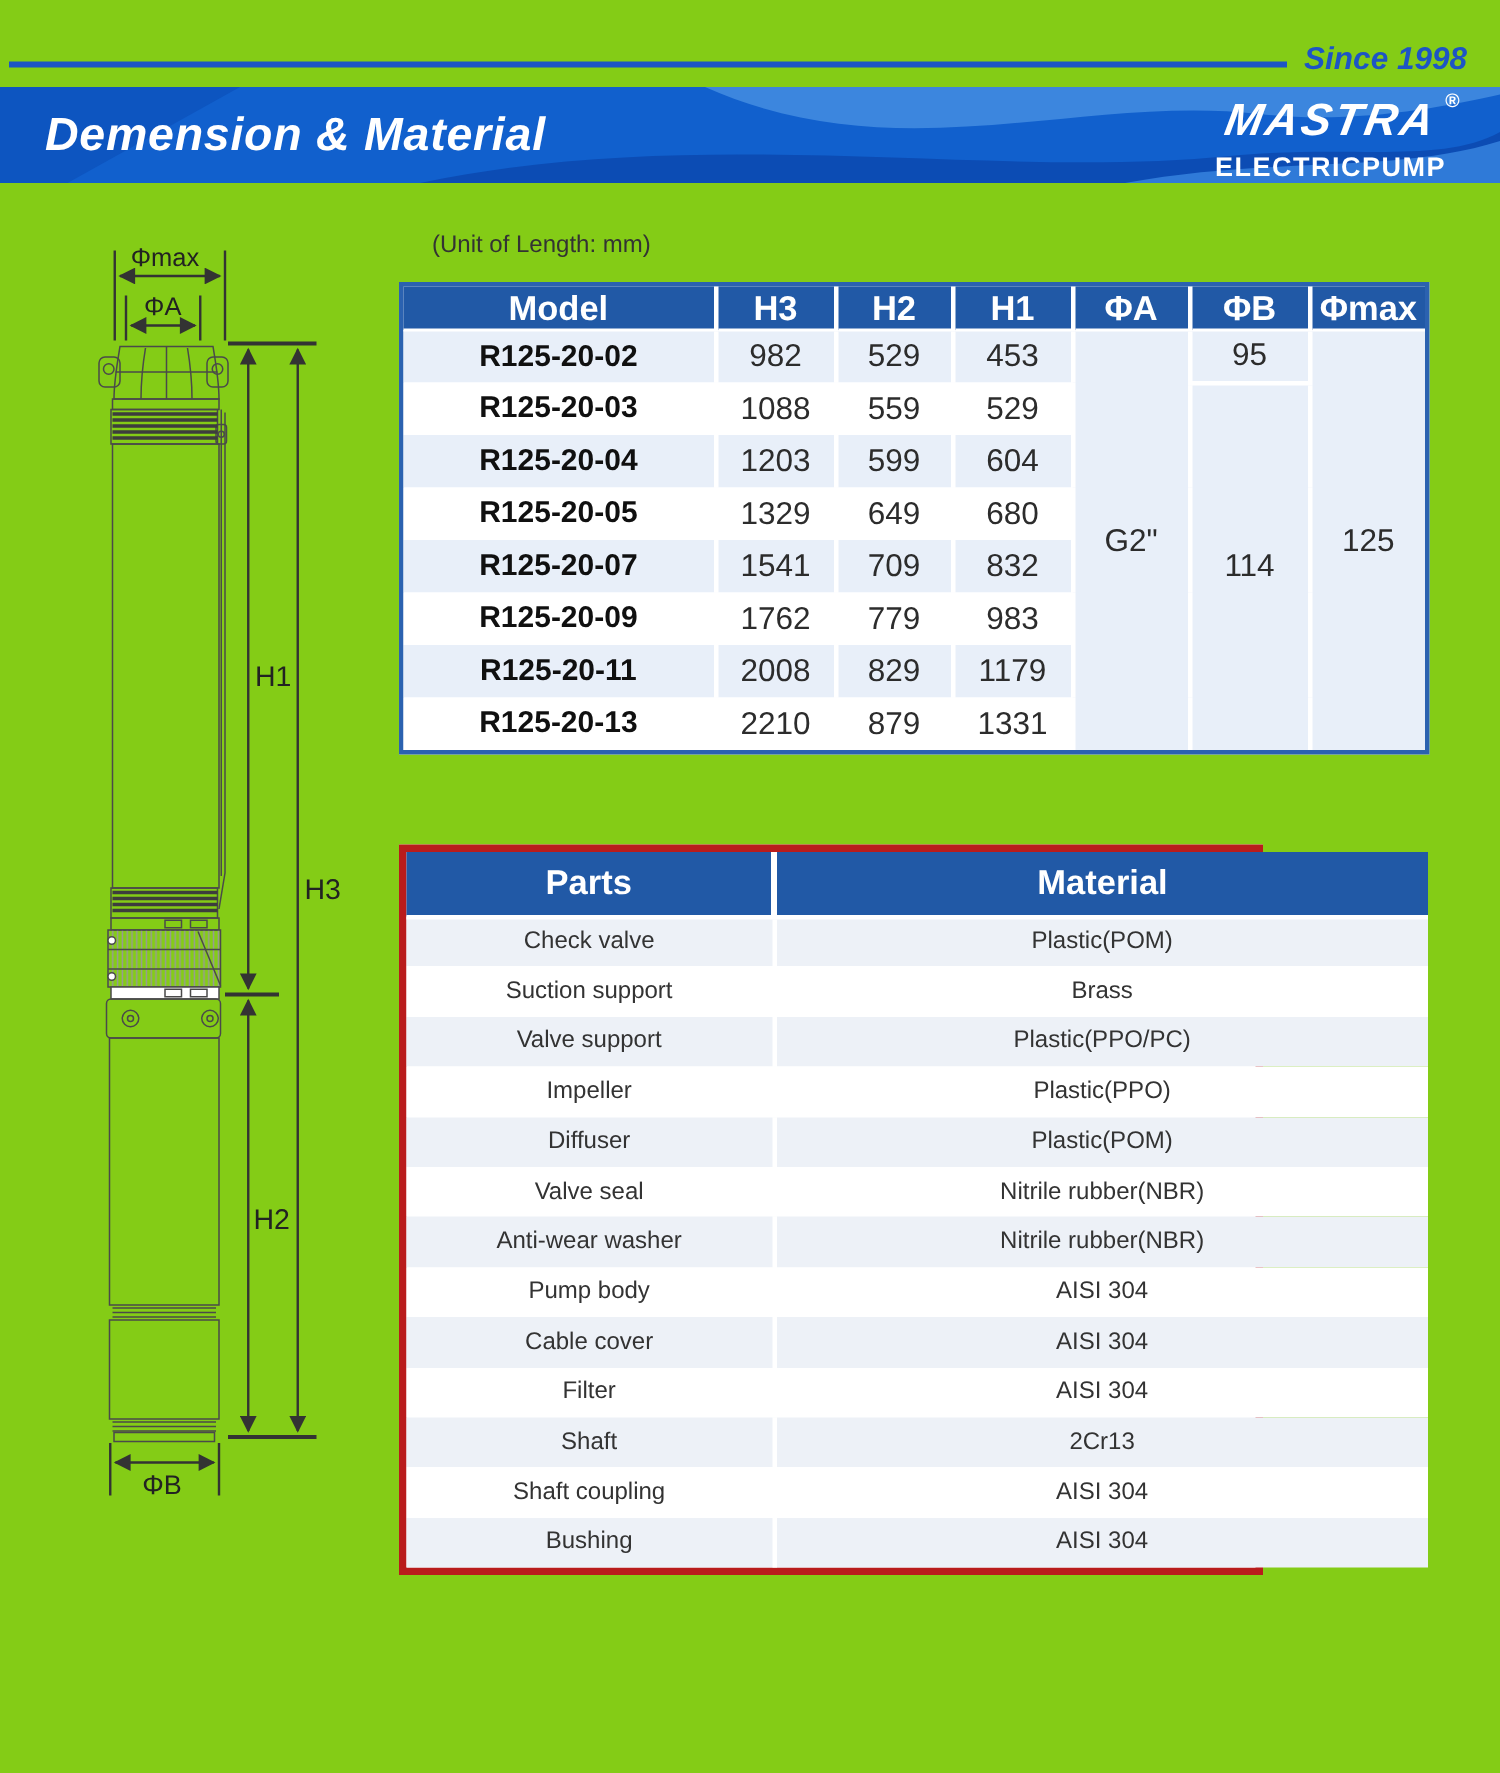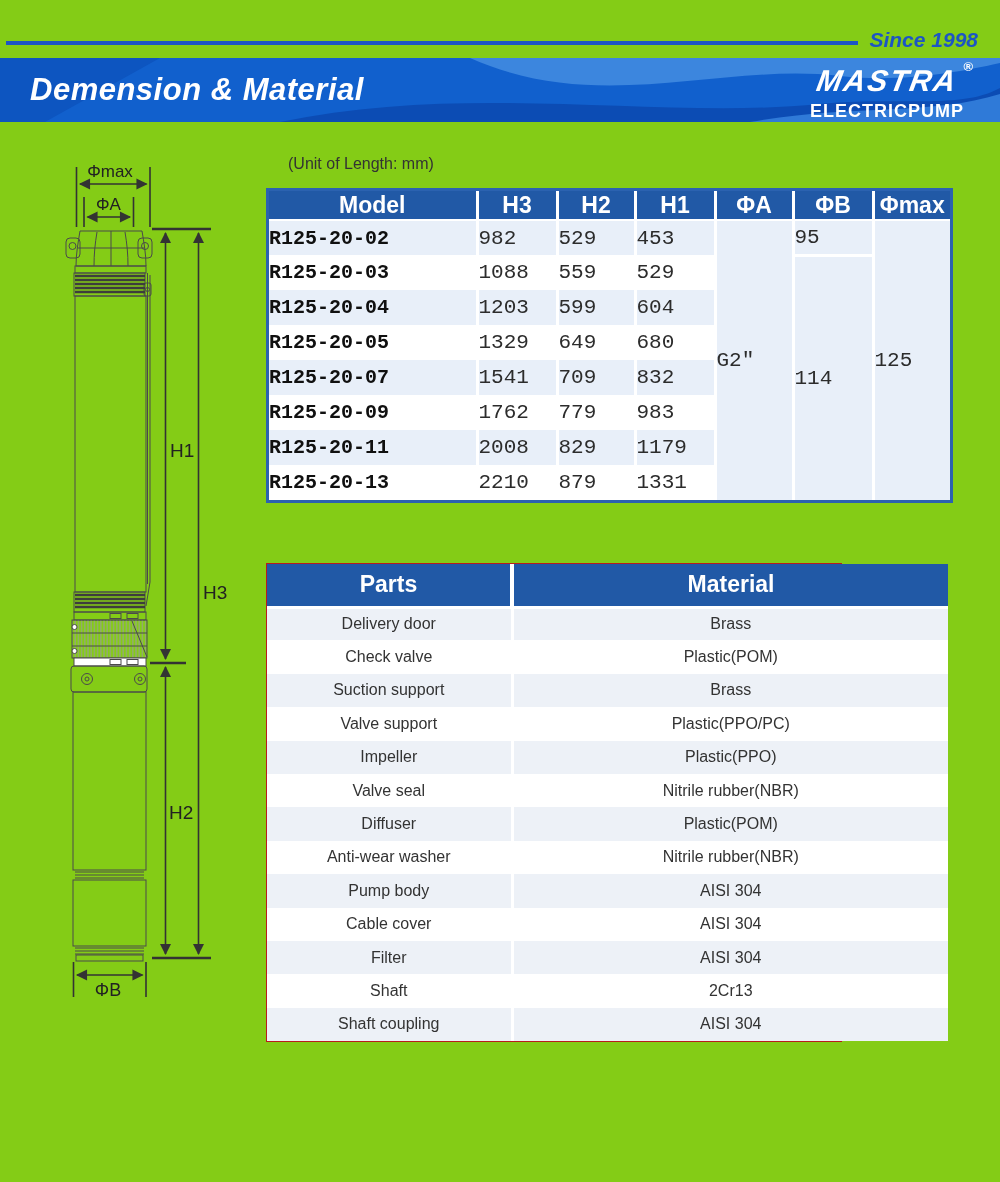--- a/index.html
+++ b/index.html
@@ -26,31 +26,31 @@
   .unit-note{position:absolute;left:256px;top:155px;font-size:16px;color:#333;margin-left:32px;}
 
   
   .dim-wrap{position:absolute;left:266px;top:188px;width:687px;border:3px solid #2b62b0;
             box-sizing:border-box;background:#fff;}
   table{border-collapse:collapse;table-layout:fixed;width:100%;}
   .dim-wrap th{background:#2159a6;color:#fff;font-size:23px;font-weight:bold;height:29px;
                border-bottom:2px solid #fff;border-left:3px solid #fff;box-sizing:border-box;
                padding:0;vertical-align:middle;}
   .dim-wrap th:first-child{border-left:none;}
-  .dim-wrap td{height:35px;box-sizing:border-box;padding:0;vertical-align:middle;
-               font-size:21px;color:#2c2c2c;border-left:3px solid #fff;font-family:Liberation Mono, monospace;}
+  .dim-wrap td{height:35px;box-sizing:border-box;padding:0;text-align:center;vertical-align:middle;
+               font-size:21px;color:#2c2c2c;border-left:3px solid #fff;}
   .dim-wrap td:first-child{border-left:none;}
   .dim-wrap tbody tr:nth-child(odd) td{background:#e8eff9;}
   .dim-wrap tbody tr:nth-child(even) td{background:#fff;}
   .dim-wrap tbody tr td.merged{background:#e8eff9;}
   .dim-wrap td.model{font-weight:bold;color:#101010;font-size:20px;}
   .dim-wrap td.phib-first{border-bottom:3px solid #fff;}
 
   
-  .mat-wrap{position:absolute;left:266px;top:563px;width:576px;border:1px solid #b91c1c;
+  .mat-wrap{position:absolute;left:266px;top:563px;width:576px;border:5px solid #b91c1c;
             box-sizing:border-box;background:#fff;}
   .mat-wrap th{background:#2159a6;color:#fff;font-size:23px;font-weight:bold;height:43px;
                border-bottom:3px solid #fff;box-sizing:border-box;padding:0;text-align:center;
                vertical-align:middle;}
   .mat-wrap th.mat-col{border-left:4px solid #fff;}
   .mat-wrap td{height:33.4px;box-sizing:border-box;padding:0;text-align:center;vertical-align:middle;
                font-size:16px;color:#333;}
   .mat-wrap td.mat-col{border-left:3px solid #fff;}
   .mat-wrap tbody tr:nth-child(odd) td{background:#edf1f7;}
   .mat-wrap tbody tr:nth-child(even) td{background:#fff;}
@@ -255,48 +255,44 @@
           <col style="width:436px">
         </colgroup>
       <thead>
         <tr>
           <th>Parts</th>
           <th class="mat-col">Material</th>
         </tr>
       </thead>
       <tbody>
         <tr>
-          <td>Delivery door</td>
-          <td class="mat-col">Brass</td>
-        </tr>
-        <tr>
           <td>Check valve</td>
           <td class="mat-col">Plastic(POM)</td>
         </tr>
         <tr>
           <td>Suction support</td>
           <td class="mat-col">Brass</td>
         </tr>
         <tr>
           <td>Valve support</td>
           <td class="mat-col">Plastic(PPO/PC)</td>
         </tr>
         <tr>
           <td>Impeller</td>
           <td class="mat-col">Plastic(PPO)</td>
         </tr>
         <tr>
+          <td>Diffuser</td>
+          <td class="mat-col">Plastic(POM)</td>
+        </tr>
+        <tr>
           <td>Valve seal</td>
           <td class="mat-col">Nitrile rubber(NBR)</td>
         </tr>
         <tr>
-          <td>Diffuser</td>
-          <td class="mat-col">Plastic(POM)</td>
-        </tr>
-        <tr>
           <td>Anti-wear washer</td>
           <td class="mat-col">Nitrile rubber(NBR)</td>
         </tr>
         <tr>
           <td>Pump body</td>
           <td class="mat-col">AISI 304</td>
         </tr>
         <tr>
           <td>Cable cover</td>
           <td class="mat-col">AISI 304</td>
@@ -304,19 +300,23 @@
         <tr>
           <td>Filter</td>
           <td class="mat-col">AISI 304</td>
         </tr>
         <tr>
           <td>Shaft</td>
           <td class="mat-col">2Cr13</td>
         </tr>
         <tr>
           <td>Shaft coupling</td>
+          <td class="mat-col">AISI 304</td>
+        </tr>
+        <tr>
+          <td>Bushing</td>
           <td class="mat-col">AISI 304</td>
         </tr>
       </tbody>
     </table>
   </div>
 
 </div>
 
 </body></html>

